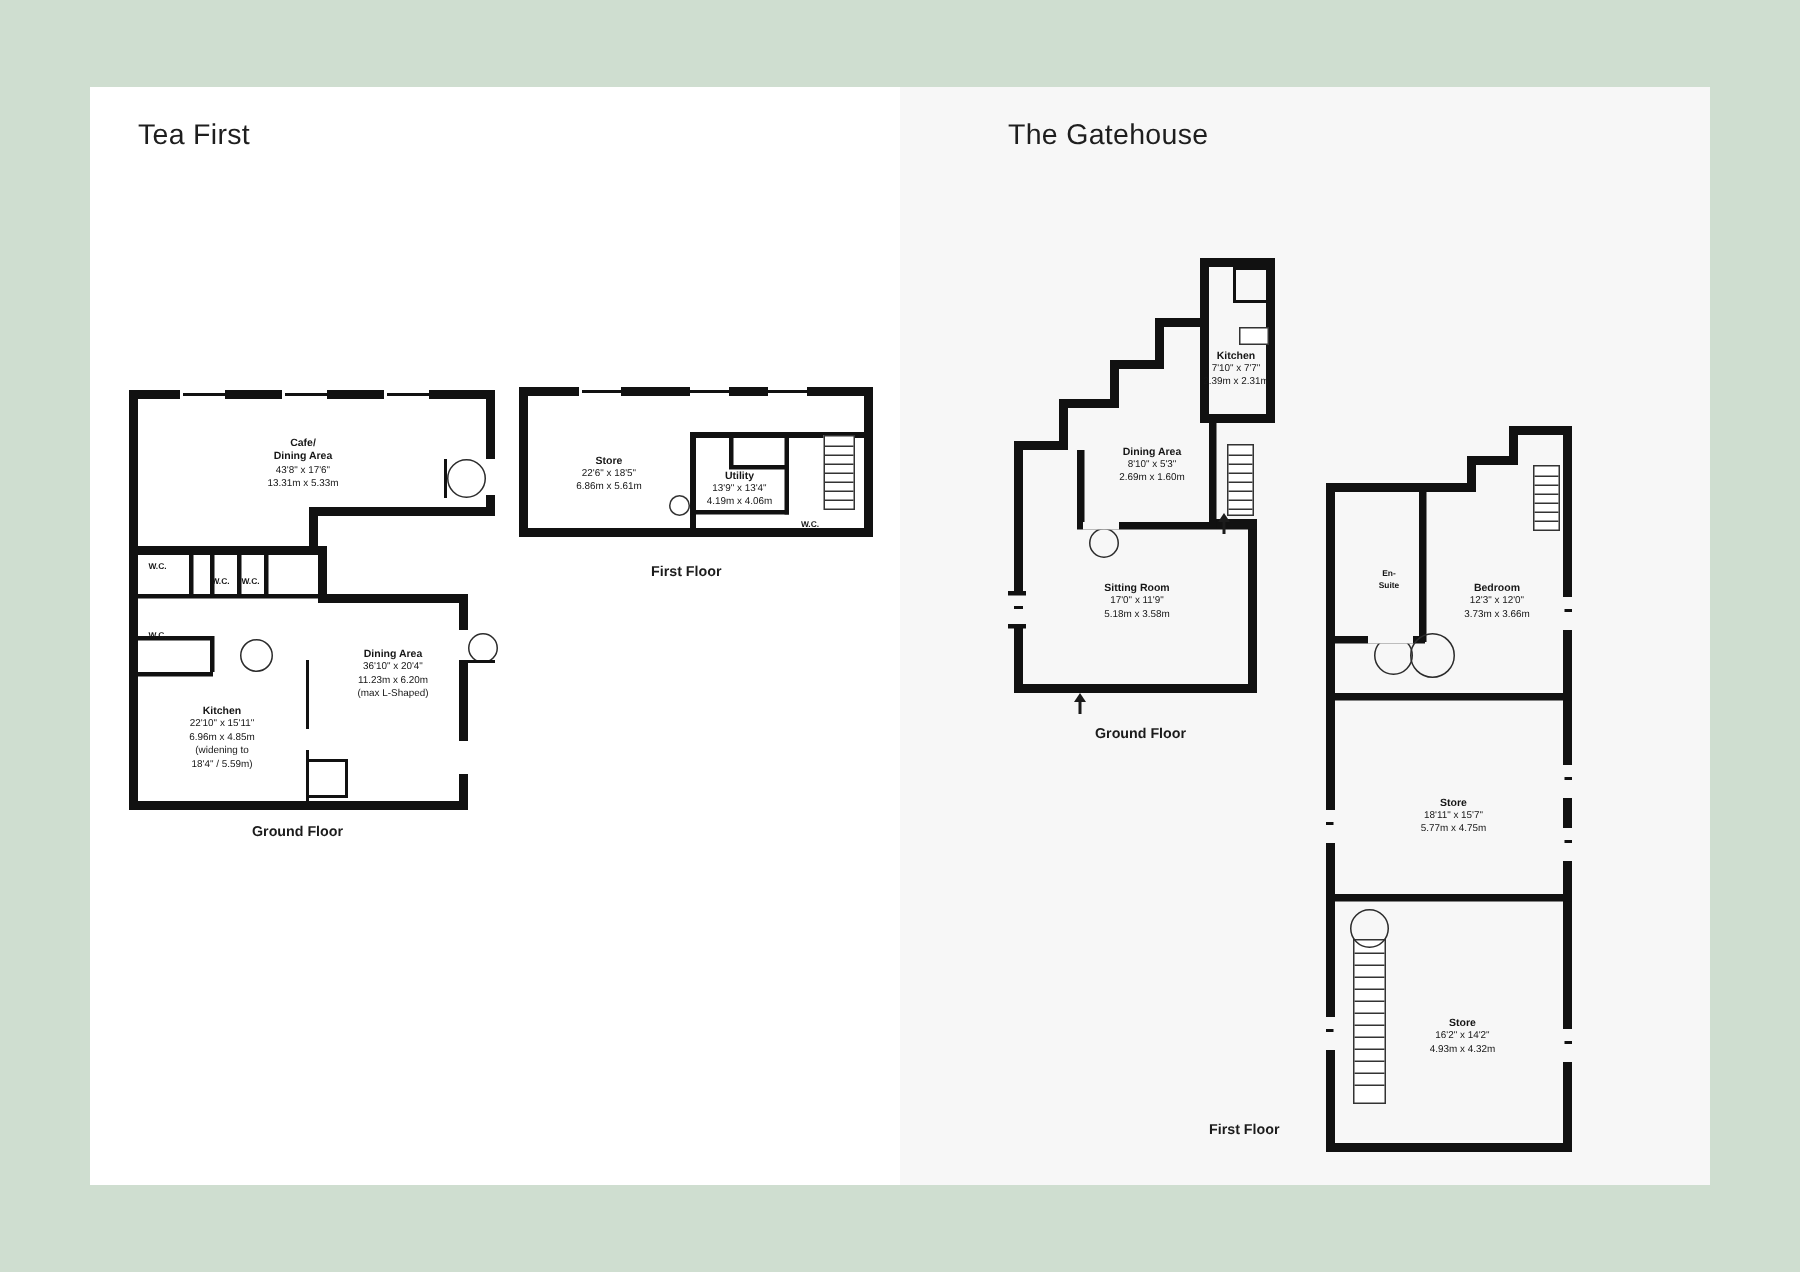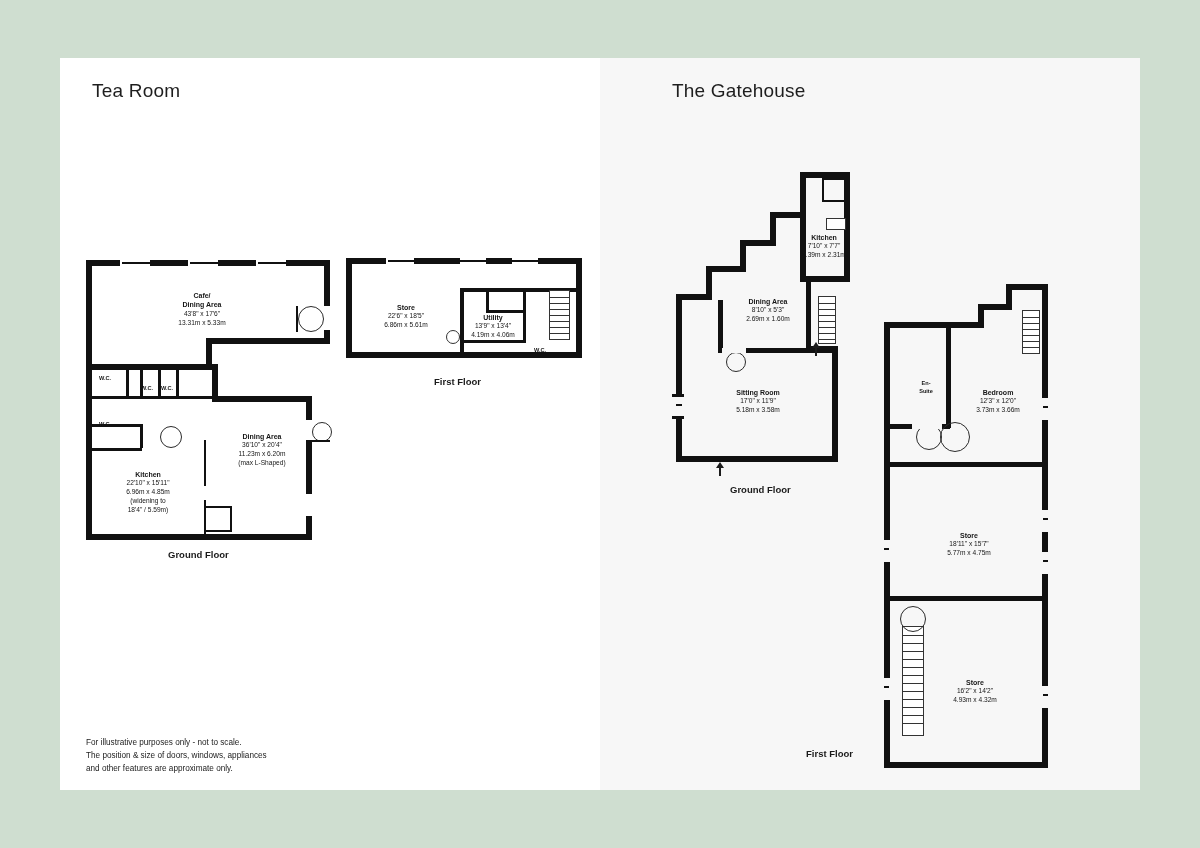--- a/index.html
+++ b/index.html
@@ -126,21 +126,21 @@
 </style>
 </head>
 <body>
 
 <div id="page">
 
   <div class="sheet">
     <div class="sheet-right"></div>
   </div>
 
-  <div class="panel-title" id="title-left">Tea Room</div>
+  <div class="panel-title" id="title-left">Tea First</div>
   <div class="panel-title" id="title-right">The Gatehouse</div>
 
   <div>
 
     <div class="wall" style="left:346px; top:258px; width:236px; height:6px;"></div>
     <div class="wall" style="left:346px; top:258px; width:6px; height:100px;"></div>
     <div class="wall" style="left:346px; top:352px; width:236px; height:6px;"></div>
     <div class="wall" style="left:576px; top:258px; width:6px; height:100px;"></div>
 
     <div class="white" style="left:386px; top:258px; width:28px; height:6px; background:#fff;"></div>
@@ -416,17 +416,14 @@
     </div>
     <div class="room" style="left:930px; top:678px; width:90px;">
       <span class="rname">Store</span>
       <span class="rdim">16'2" x 14'2"</span>
       <span class="rdim">4.93m x 4.32m</span>
     </div>
 
     <div class="floor-label" style="left:806px; top:748px;">First Floor</div>
   </div>
 
-  <div class="disclaimer">For illustrative purposes only - not to scale.
-The position &amp; size of doors, windows, appliances
-and other features are approximate only.</div>
 
 </div>
 
 </body></html>

